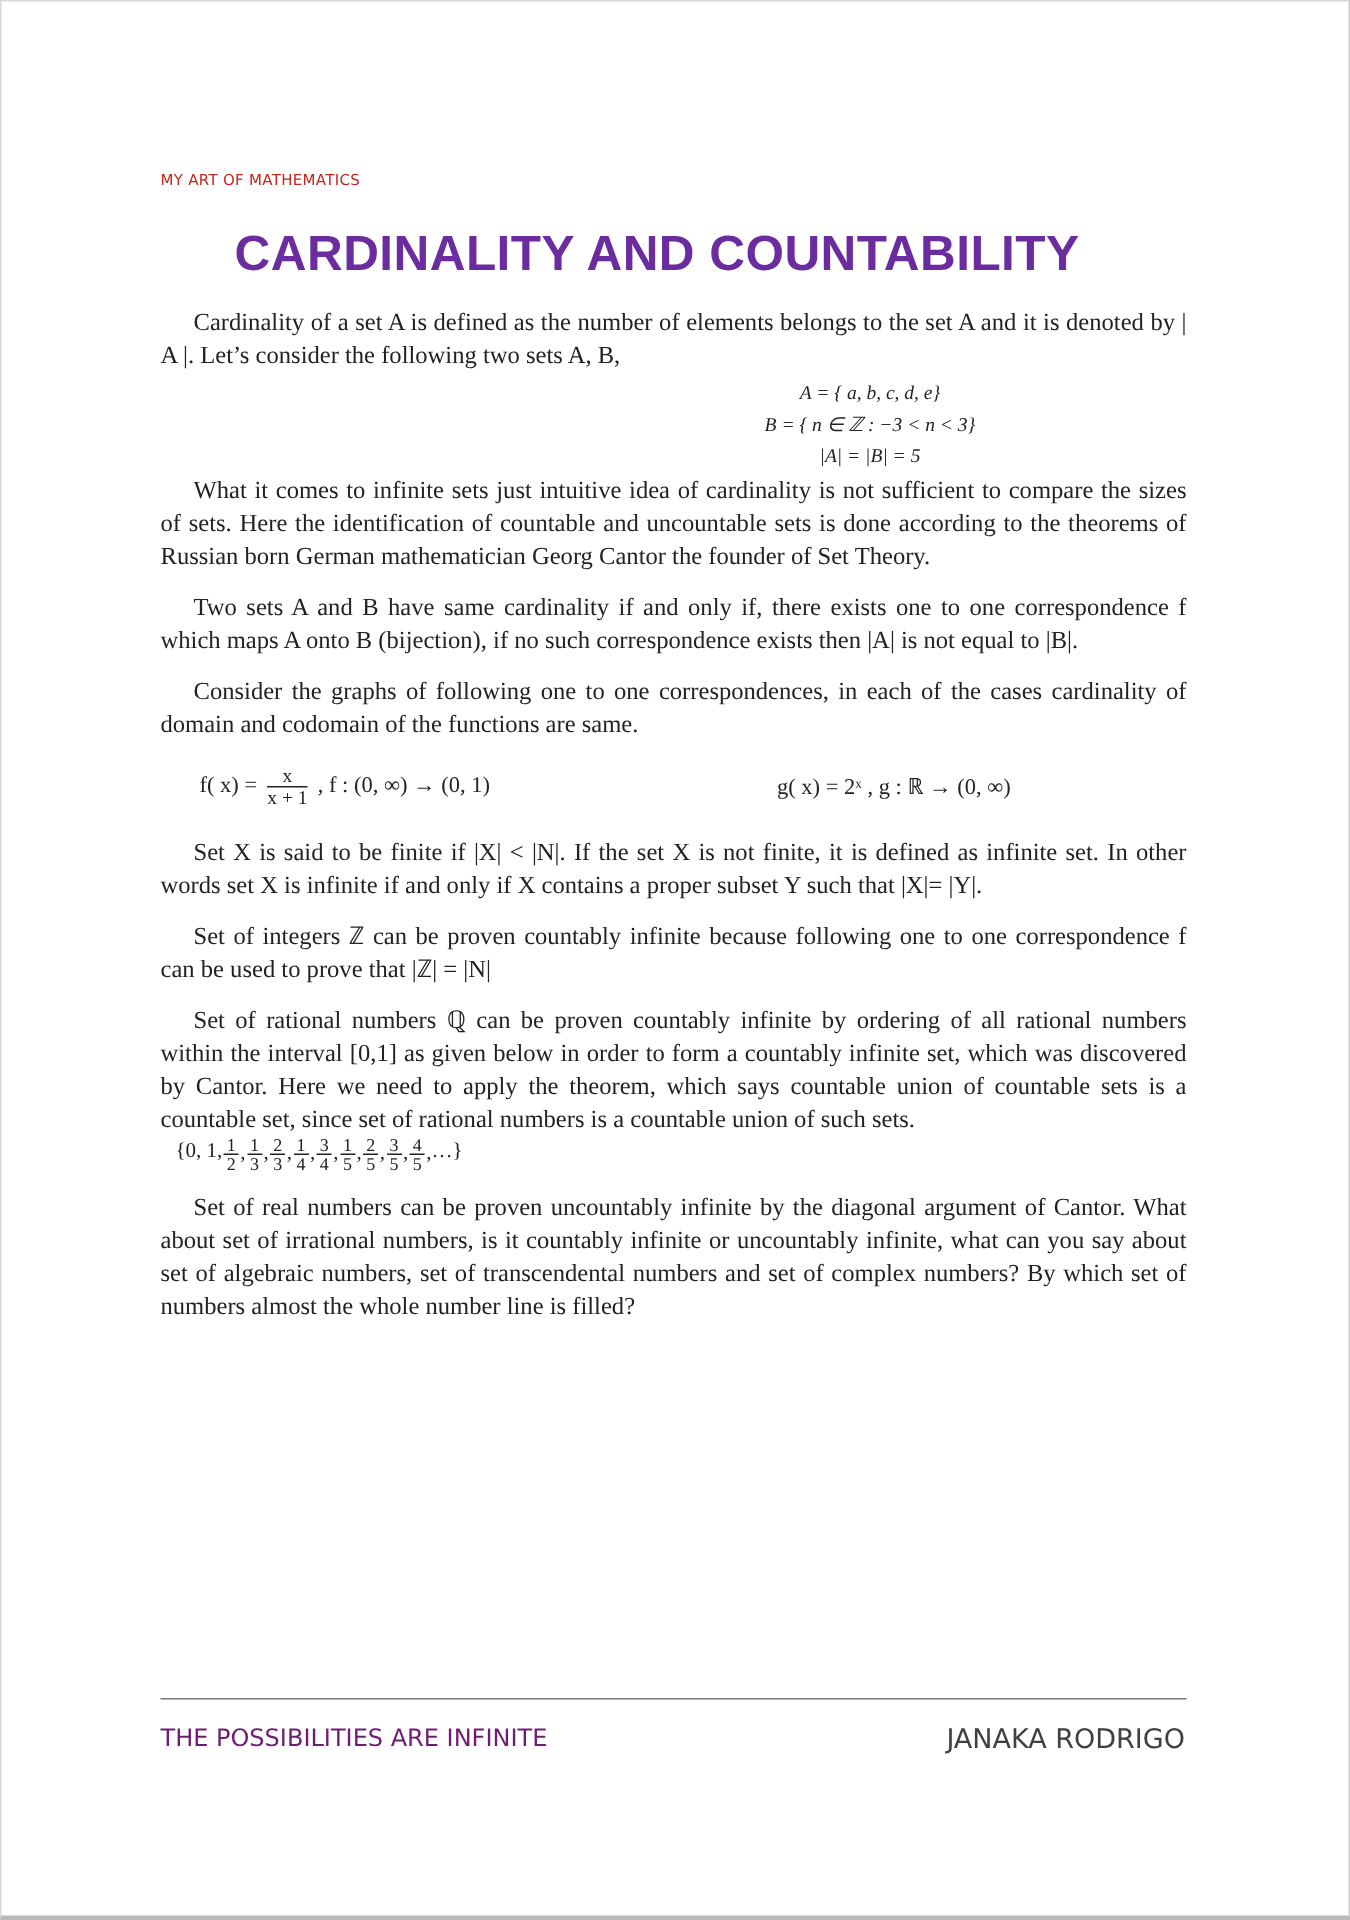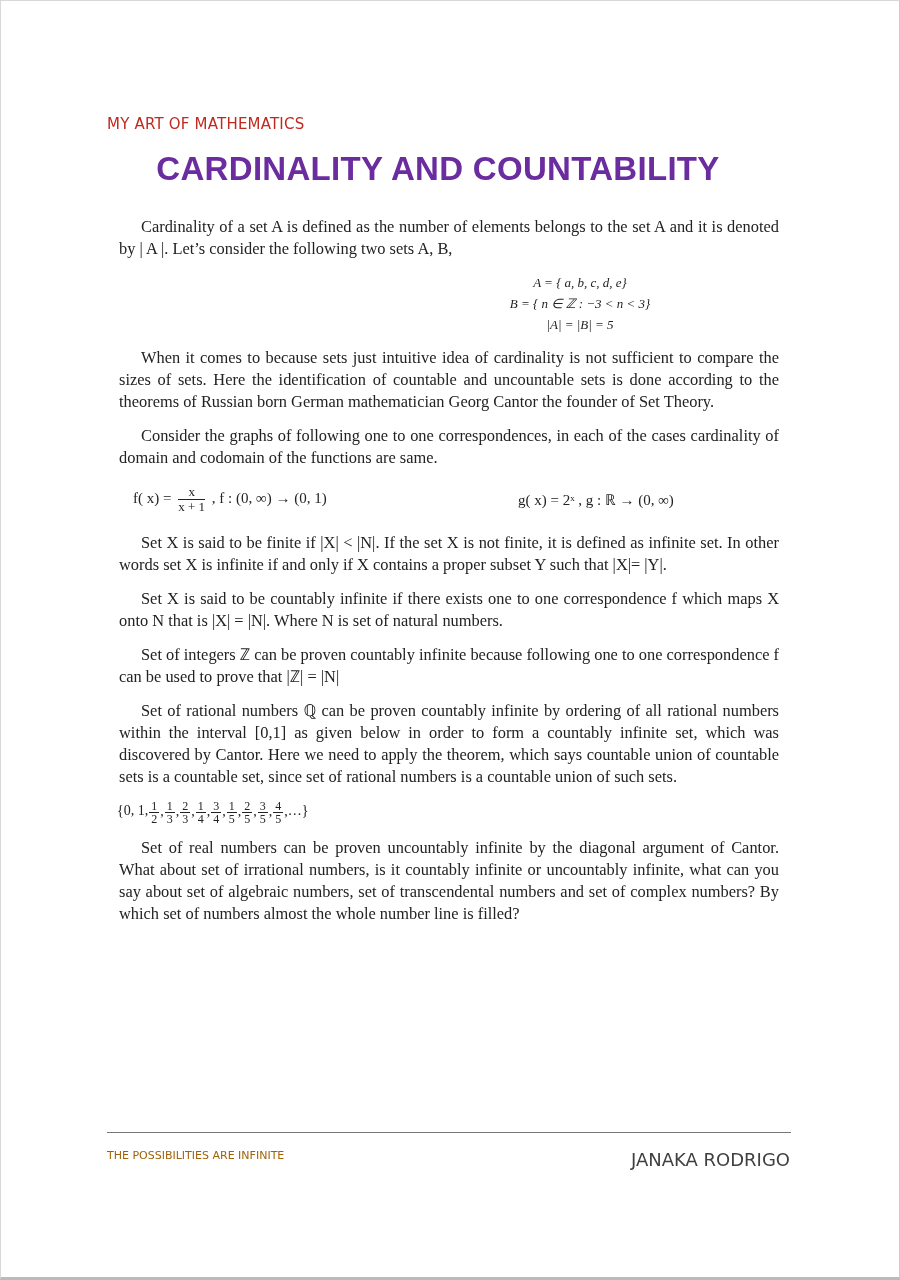--- a/index.html
+++ b/index.html
@@ -1,67 +1,67 @@
 <!DOCTYPE html>
 <html><head>
 <meta charset="utf-8">
 <style>
   html, body { margin:0; padding:0; }
   body { width:900px; height:1280px; background:#fff; position:relative; overflow:hidden;
          font-family:"Liberation Serif", serif; color:#222; }
   .page-border { position:absolute; left:0; top:0; width:898px; height:1276px; border:1px solid #d8d8d8; border-right:2px solid #ccc; border-bottom:3px solid #bbb; }
-  .header { position:absolute; left:107px; top:115px; color:#c0291f; font-family:"DejaVu Sans", sans-serif; font-size:15px; letter-spacing:0.2px; }
+  .header { position:absolute; left:107px; top:115px; color:#c0291f; font-family:"DejaVu Sans", sans-serif; font-size:10px; letter-spacing:0.2px; }
   .title { position:absolute; left:0; width:876px; top:150px; text-align:center; color:#6a2c9e; font-family:"Liberation Sans", sans-serif; font-weight:bold; font-size:33px; letter-spacing:0.3px; }
   .content { position:absolute; left:107px; width:684px; top:204px; font-size:16.4px; line-height:22px; text-align:justify; }
-  p { margin:12px; text-indent:22px; }
+  p { margin:0; text-indent:22px; }
   .gap { margin-top:12px; }
   .math-block { text-align:center; padding-left:262px; font-style:italic; line-height:21px; font-size:13px; margin:3px 0 2px; }
   .fnrow { display:flex; align-items:center; margin:16px 0 18px; font-size:15px; }
   .frac { display:inline-flex; flex-direction:column; vertical-align:middle; text-align:center; margin:0 3px; font-size:13px; line-height:14px; }
   .frac .num { border-bottom:1px solid #222; padding:0 2px; }
   .fn1 { margin-left:26px; width:385px; }
   .formula { margin:16px 0 16px 12px; font-size:16px; font-style:italic; }
   .seq { margin:0 0 2px 10px; font-size:14px; display:flex; }
   .seq .frac { font-size:12px; line-height:12px; margin:0 1px; }
   .footer-line { position:absolute; left:107px; width:684px; top:1132px; border-top:1px solid #777; }
-  .footer-left { position:absolute; left:107px; top:1149px; color:#a16207; font-family:"DejaVu Sans", sans-serif; font-size:11px; }
+  .footer-left { position:absolute; left:107px; top:1149px; color:#701a75; font-family:"DejaVu Sans", sans-serif; font-size:16px; }
   .footer-right { position:absolute; right:110px; top:1149px; color:#404040; font-family:"DejaVu Sans", sans-serif; font-size:18px; }
 </style>
 </head>
 <body>
 
 <div class="page-border"></div>
 
 <div class="header">MY ART OF MATHEMATICS</div>
 <div class="title">CARDINALITY AND COUNTABILITY</div>
 
 <div class="content">
   <p>Cardinality of a set A is defined as the number of elements belongs to the set A and it is denoted by | A |. Let’s consider the following two sets A, B,</p>
   <div class="math-block">
     <div>A = { a, b, c, d, e}</div>
     <div>B = { n ∈ ℤ  : −3 &lt; n &lt; 3}</div>
     <div>|A| = |B| = 5</div>
   </div>
-  <p>When it comes to because sets just intuitive idea of cardinality is not sufficient to compare the sizes of sets. Here the identification of countable and uncountable sets is done according to the theorems of Russian born German mathematician Georg Cantor the founder of Set Theory.</p>
+  <p>What it comes to infinite sets just intuitive idea of cardinality is not sufficient to compare the sizes of sets. Here the identification of countable and uncountable sets is done according to the theorems of Russian born German mathematician Georg Cantor the founder of Set Theory.</p>
+  <p class="gap">Two sets A and B have same cardinality if and only if, there exists one to one correspondence f which maps A onto B (bijection), if no such correspondence exists then |A| is not equal to |B|.</p>
   <p class="gap">Consider the graphs of following one to one correspondences, in each of the cases cardinality of domain and codomain of the functions are same.</p>
 
   <div class="fnrow">
     <span class="fn1">
       <span>f( x) =</span>
       <span class="frac">
         <span class="num">x</span>
         <span class="den">x + 1</span>
       </span>
       <span>, f : (0, ∞)  → (0, 1)</span>
     </span>
     <span>g( x) = 2ˣ , g  : ℝ  → (0, ∞)</span>
   </div>
 
   <p>Set X is said to be finite if |X| &lt; |N|. If the set X is not finite, it is defined as infinite set. In other words set X is infinite if and only if X contains a proper subset Y such that |X|= |Y|.</p>
-  <p class="gap">Set X is said to be countably infinite if there exists one to one correspondence f which maps X onto N that is |X| = |N|. Where N is set of natural numbers.</p>
   <p class="gap">Set of integers ℤ can be proven countably infinite because following one to one correspondence f can be used to prove that |ℤ| = |N|</p>
   <p class="gap">Set of rational numbers ℚ can be proven countably infinite by ordering of all rational numbers within the interval [0,1] as given below in order to form a countably infinite set, which was discovered by Cantor. Here we need to apply the theorem, which says countable union of countable sets is a countable set, since set of rational numbers is a countable union of such sets.</p>
 
   <div class="seq">
     <span>{0, 1,</span>
     <span id="seq-fracs"><span class="frac">
           <span class="num">1</span>
           <span class="den">2</span>
         </span><span>,</span><span class="frac">
           <span class="num">1</span>

